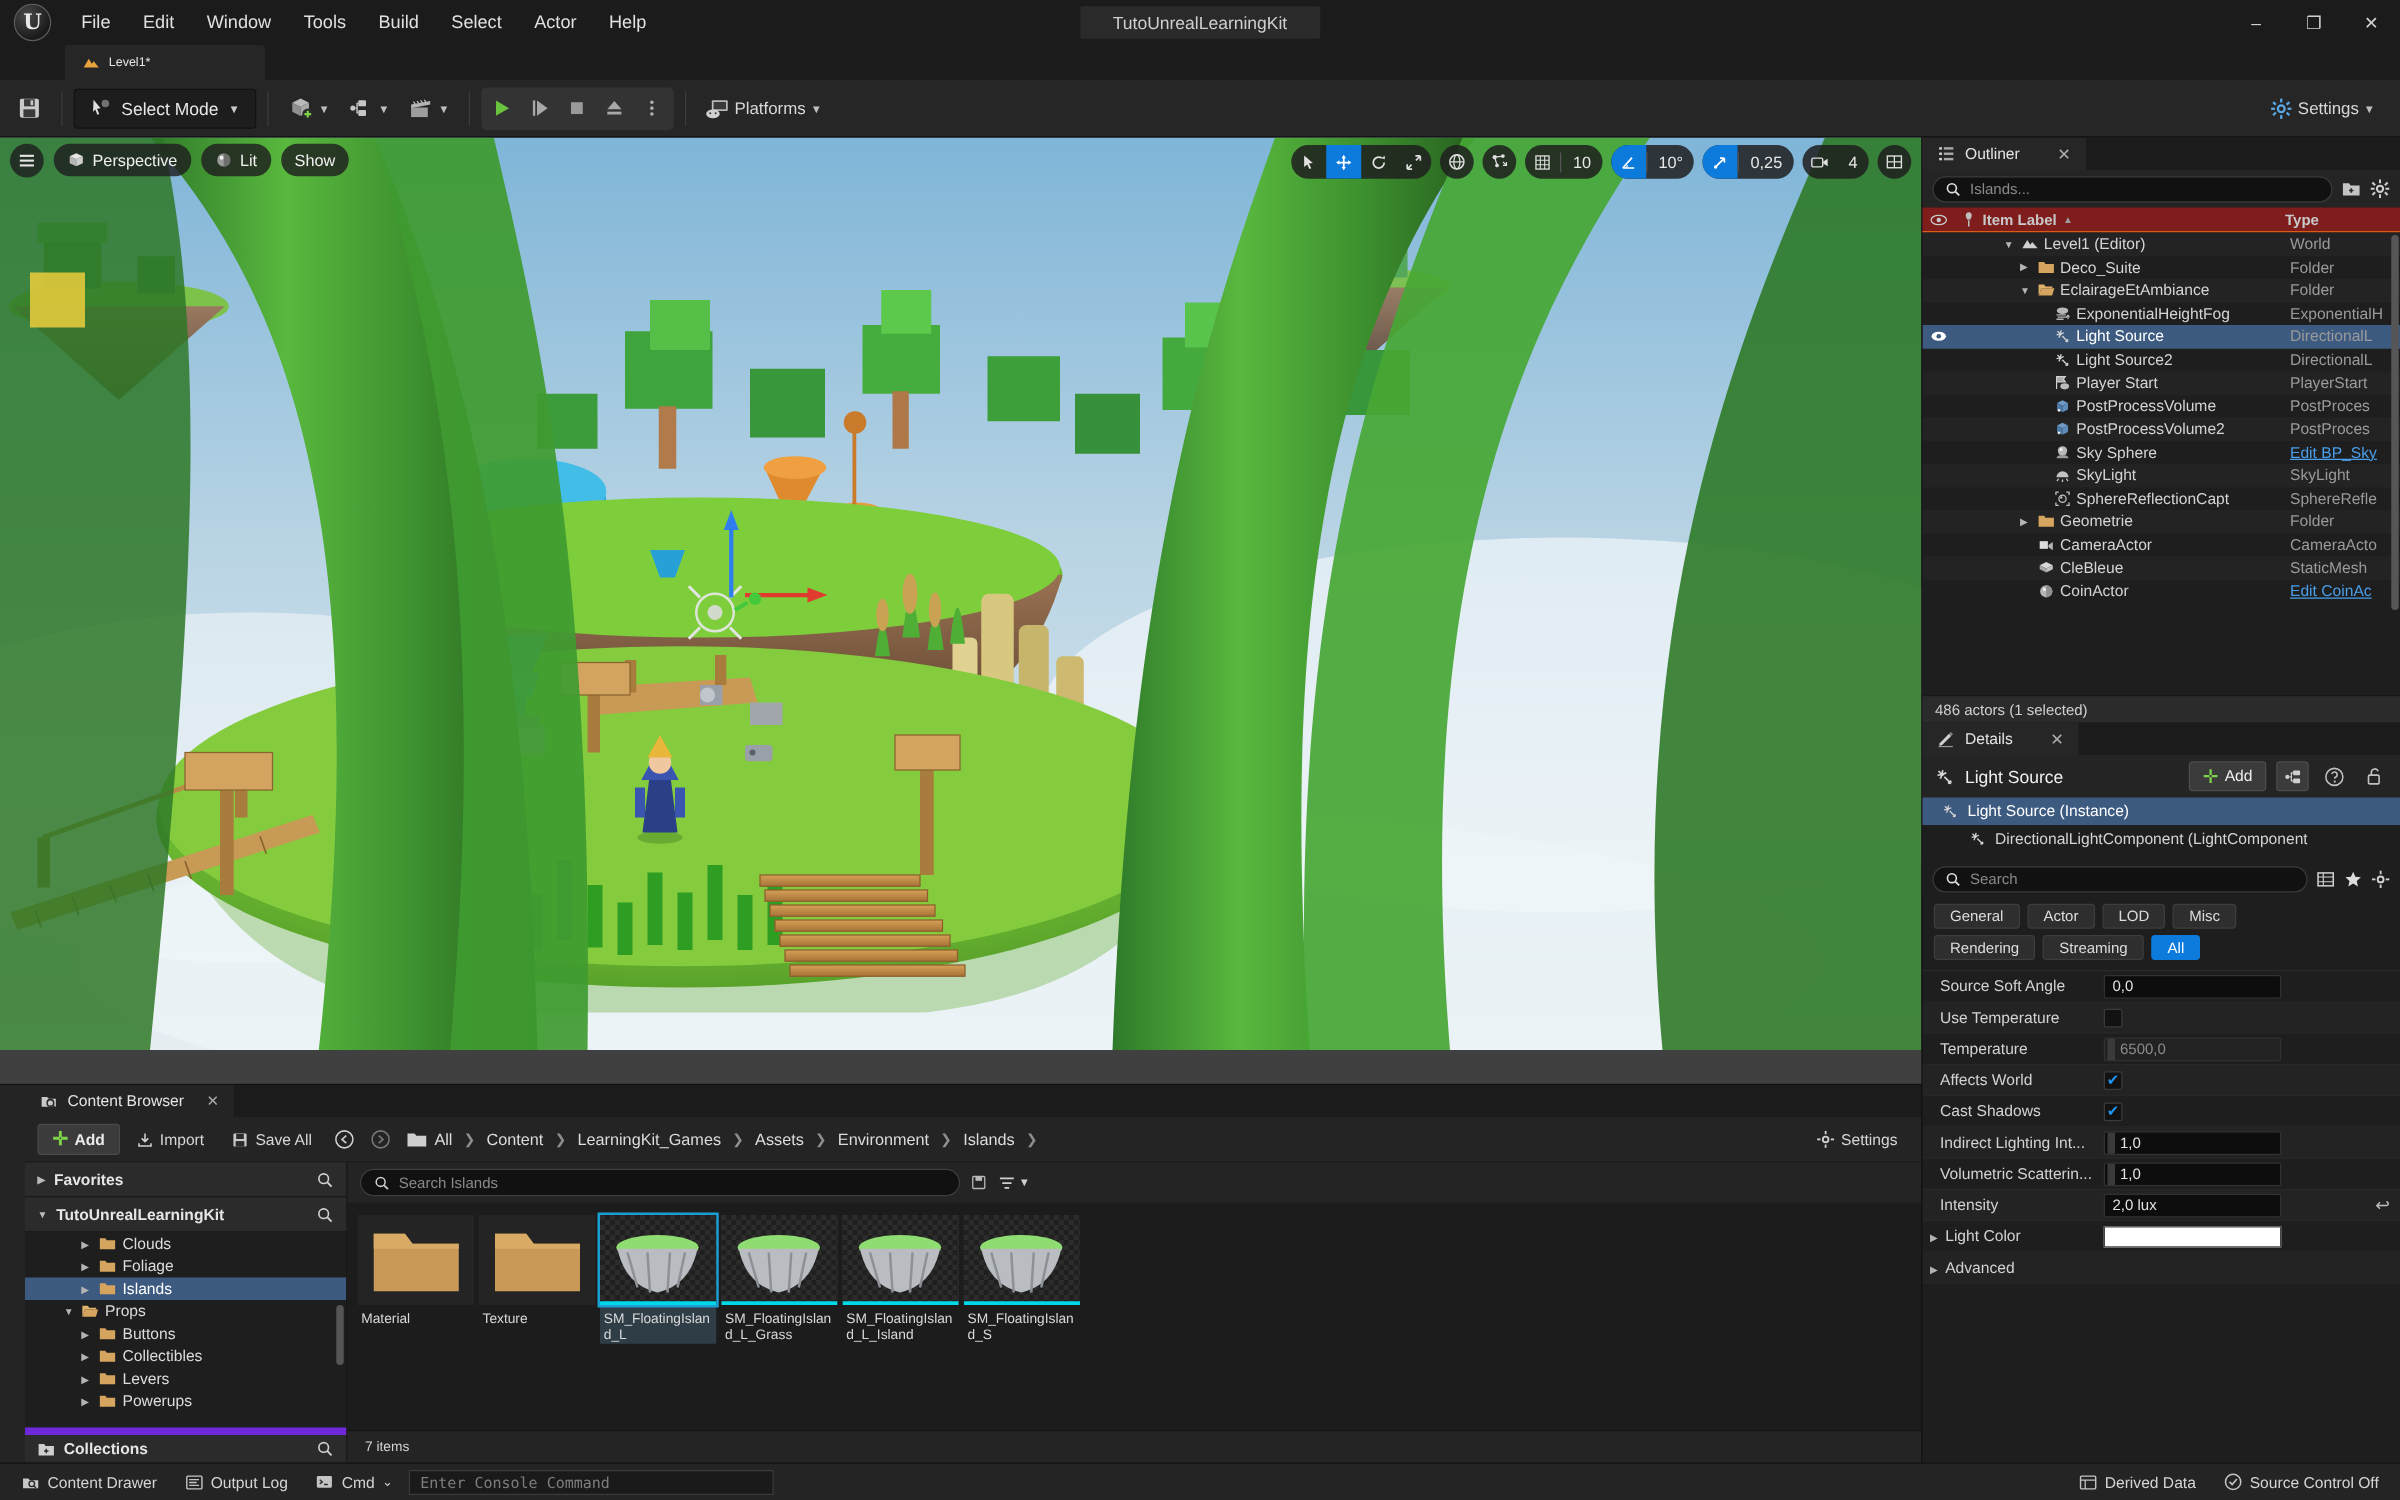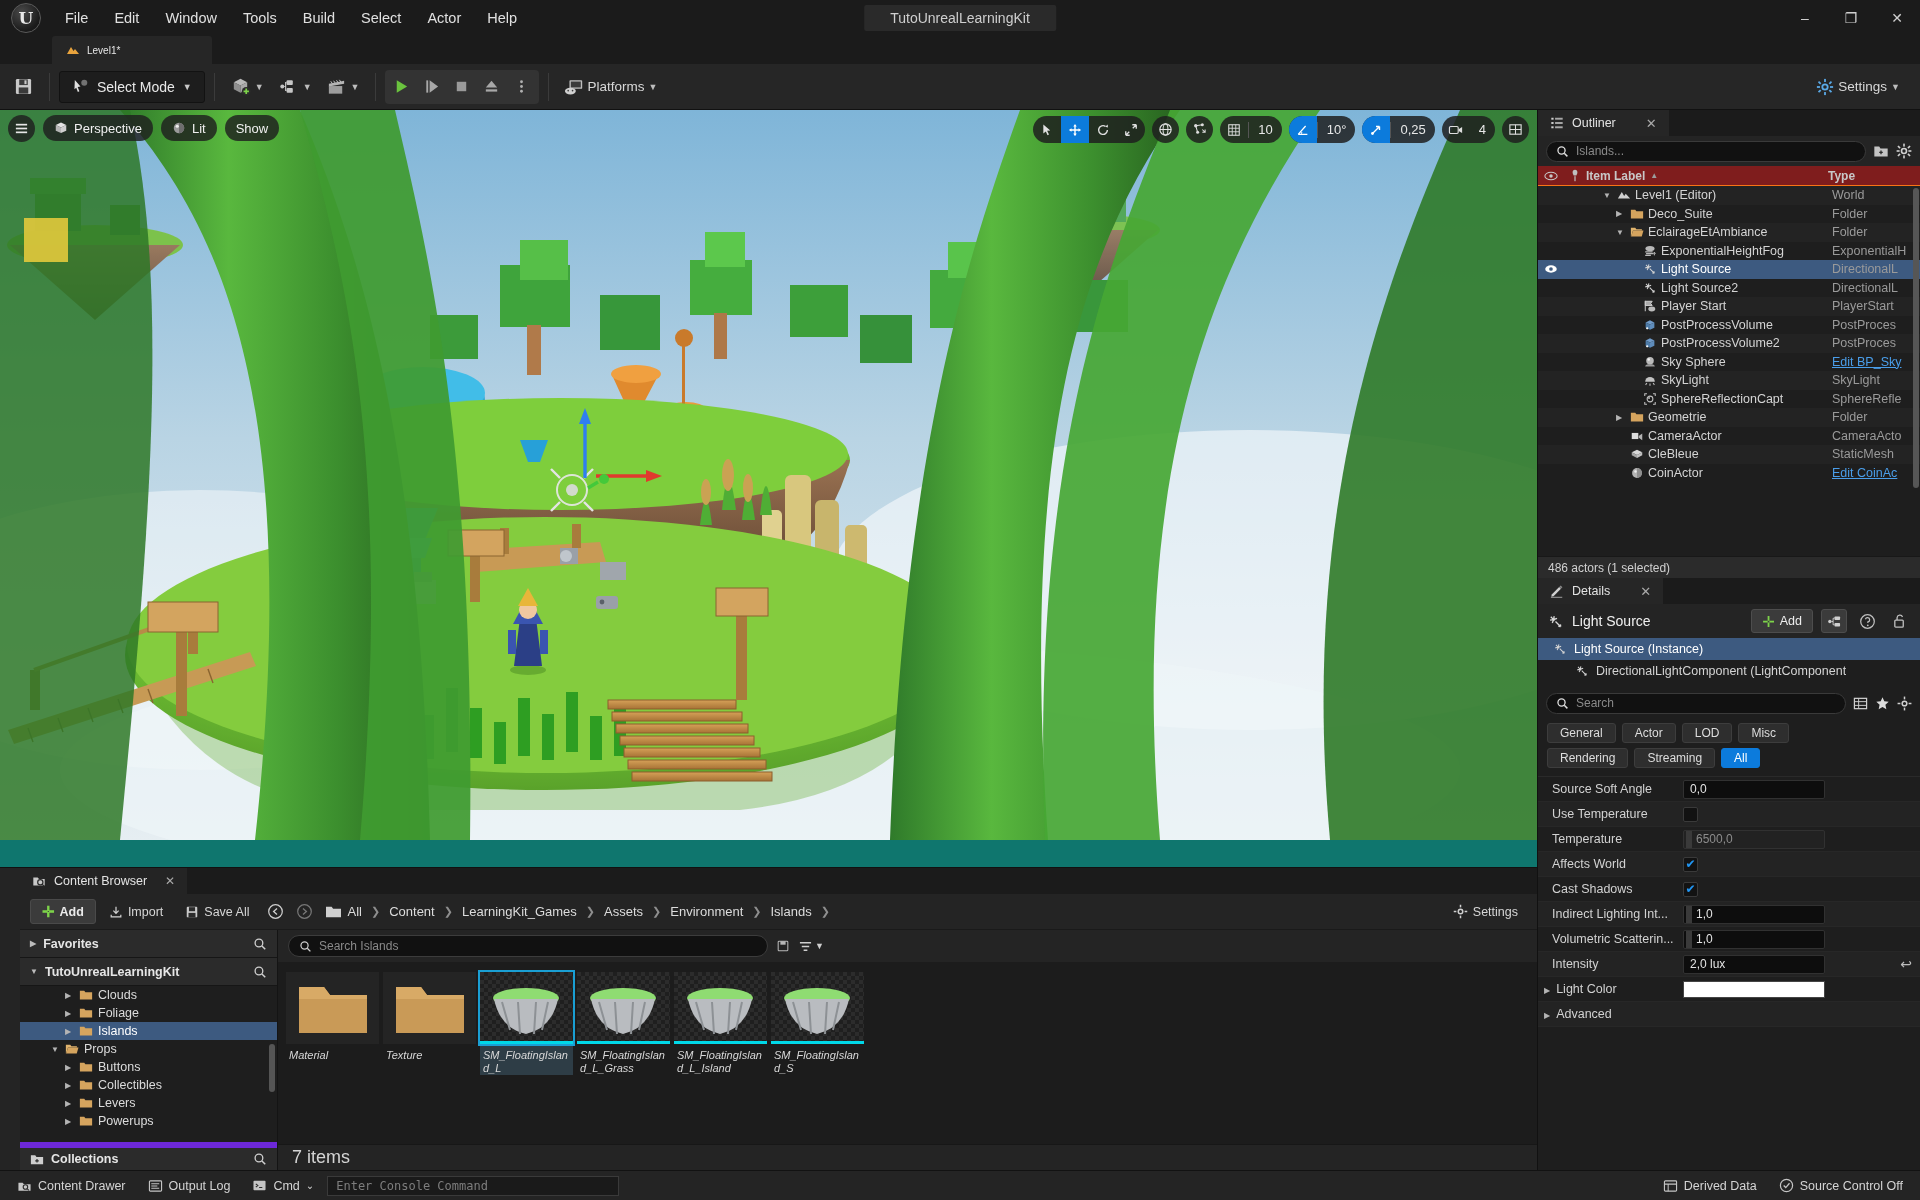--- a/index.html
+++ b/index.html
@@ -73,21 +73,21 @@
   }
   .tb-right { margin-left: auto; display: flex; align-items: center; gap: 6px; padding-right: 8px; }
 
   .caret { font-size: 9px; opacity: .85; }
 
   
   .body { flex: 1 1 auto; display: flex; min-height: 0; }
   .leftcol { flex: 1 1 auto; display: flex; flex-direction: column; min-width: 0; }
 
   
-  .viewport { position: relative; flex: 1 1 auto; min-height: 0; overflow: hidden; background: #0f766e; }
+  .viewport { position: relative; flex: 1 1 auto; min-height: 0; overflow: hidden; background: #404040; }
   .vp-scene { position: absolute; inset: 0; }
   .vp-overlay-top { position: absolute; top: 0; left: 0; right: 0; height: 36px; display: flex; align-items: center; padding: 0 8px; gap: 8px; z-index: 6;}
   .vp-pill {
     background: rgba(30,30,30,.82); border-radius: 16px; height: 26px; display: flex; align-items: center;
     gap: 6px; padding: 0 11px; font-size: 13px; color: #f0f0f0;
   }
   .vp-round {
     background: rgba(30,30,30,.82); border-radius: 50%; width: 27px; height: 27px;
     display: flex; align-items: center; justify-content: center;
   }
@@ -126,25 +126,25 @@
   .tnode.sel { background: #3d5a80; color: #fff; }
   .cb-assets { flex: 1 1 auto; display: flex; flex-direction: column; min-width: 0; background: #242424; }
   .asset-searchrow { height: 32px; display: flex; align-items: center; gap: 8px; padding: 0 10px; }
   .asset-search {
     flex: 1 1 auto; max-width: 480px; background: #111; border: 1px solid #3c3c3c; border-radius: 12px; height: 22px;
     display: flex; align-items: center; gap: 7px; padding: 0 10px; font-size: 12px; color: #8a8a8a;
   }
   .asset-grid { flex: 1 1 auto; background: #1c1c1c; display: flex; gap: 4px; padding: 10px 8px 0 8px; overflow: hidden; }
   .tile { width: 93px; display: flex; flex-direction: column; }
   .tile .thumb { width: 93px; height: 72px; background: #303030; position: relative; overflow: hidden;}
-  .tile .lbl { font-size: 11px; color: #d8d8d8; line-height: 13px; padding: 5px 3px 0 3px; word-break: break-word; font-style: italic; }
+  .tile .lbl { font-size: 11px; color: #d8d8d8; line-height: 13px; padding: 5px 3px 0 3px; word-break: break-word; }
   .tile.selected .thumb { outline: 2px solid #1a9fd4; }
   .tile.selected .lblwrap { background: #2e3d46; }
   .accent-bar { position: absolute; bottom: 0; left: 0; right: 0; height: 3px; background: #00d8e8; }
-  .cb-status { height: 26px; display: flex; align-items: center; padding: 0 14px; font-size: 18px; color: #d4d4d4; background: #242424; border-top: 1px solid #171717;}
+  .cb-status { height: 26px; display: flex; align-items: center; padding: 0 14px; font-size: 11px; color: #d4d4d4; background: #242424; border-top: 1px solid #171717;}
 
   
   .rightcol { flex: 0 0 383px; background: #1e1e1e; display: flex; flex-direction: column; border-left: 1px solid #111; min-height: 0;}
   .panel-tabrow { height: 26px; background: #1b1b1b; display: flex; align-items: flex-end; }
   .panel-tab { background: #262626; height: 26px; display: flex; align-items: center; gap: 8px; padding: 0 12px; font-size: 12.5px; color: #e3e3e3; }
   .panel-tab .x { margin-left: 22px; font-size: 13px; color: #aaa; }
   .searchrow { height: 30px; display: flex; align-items: center; gap: 7px; padding: 0 8px; background: #242424;}
   .srch {
     flex: 1 1 auto; background: #111; border: 1px solid #3a3a3a; border-radius: 11px; height: 21px;
     display: flex; align-items: center; gap: 7px; padding: 0 9px; font-size: 12px; color: #8a8a8a;

